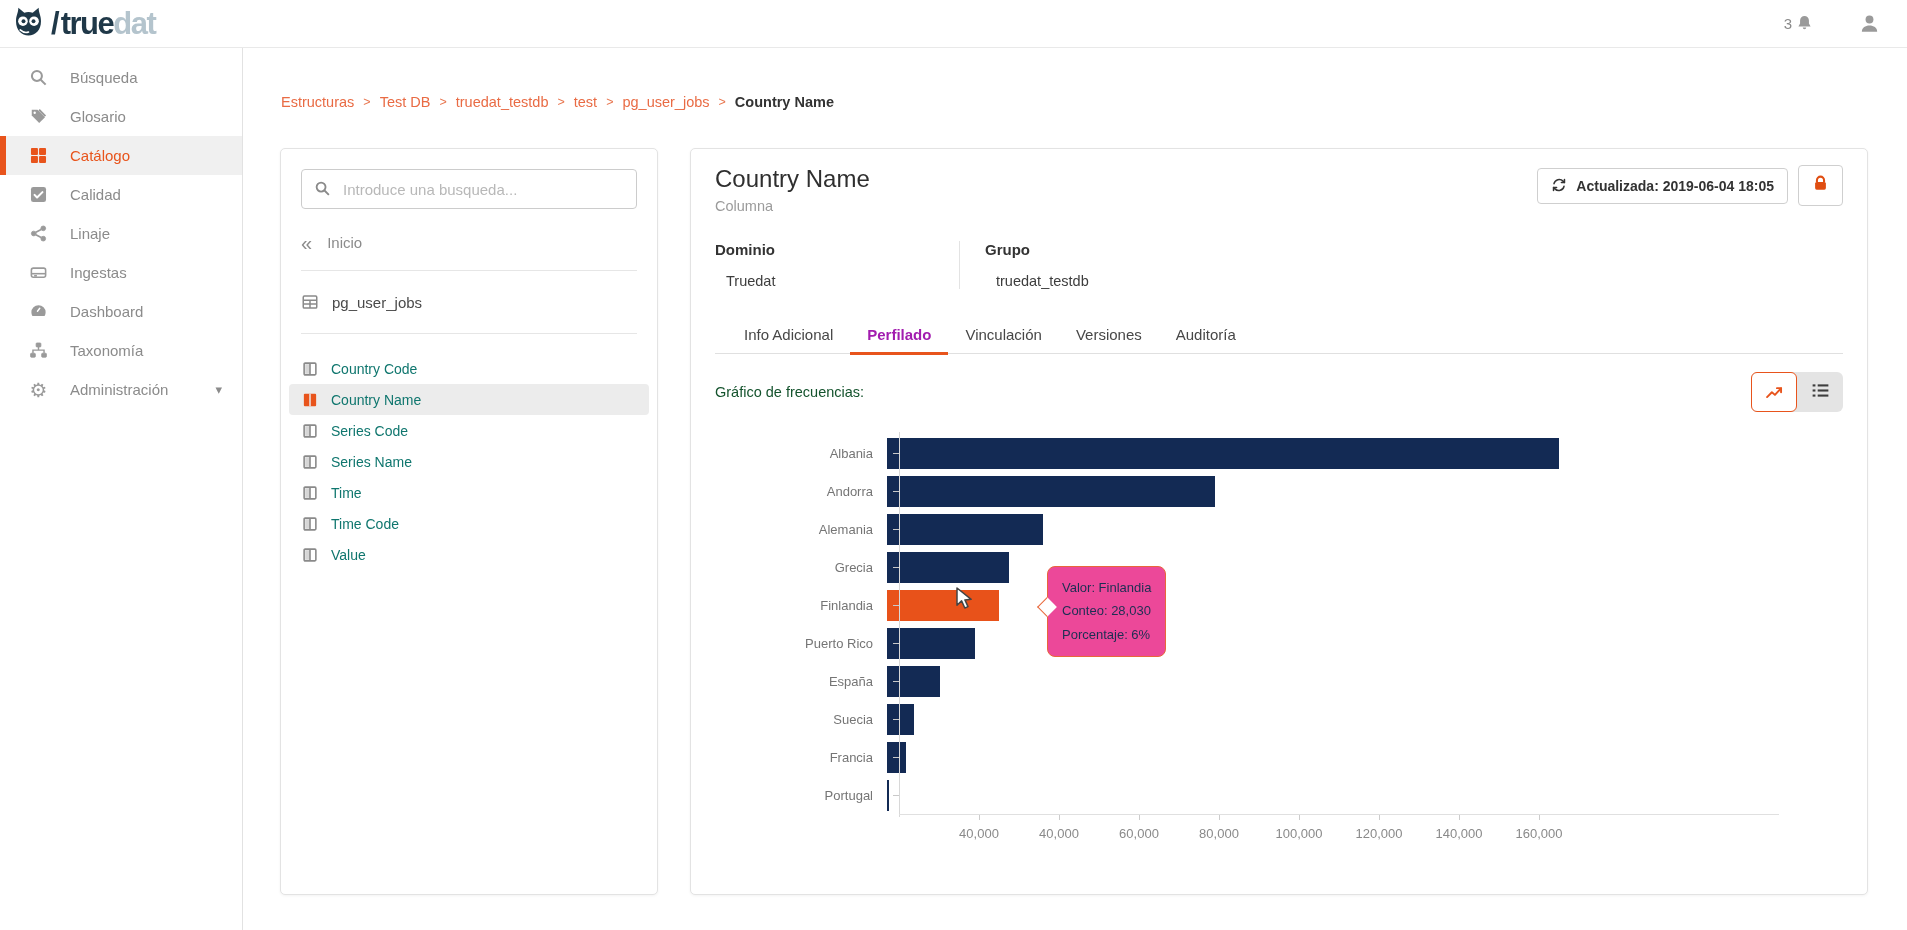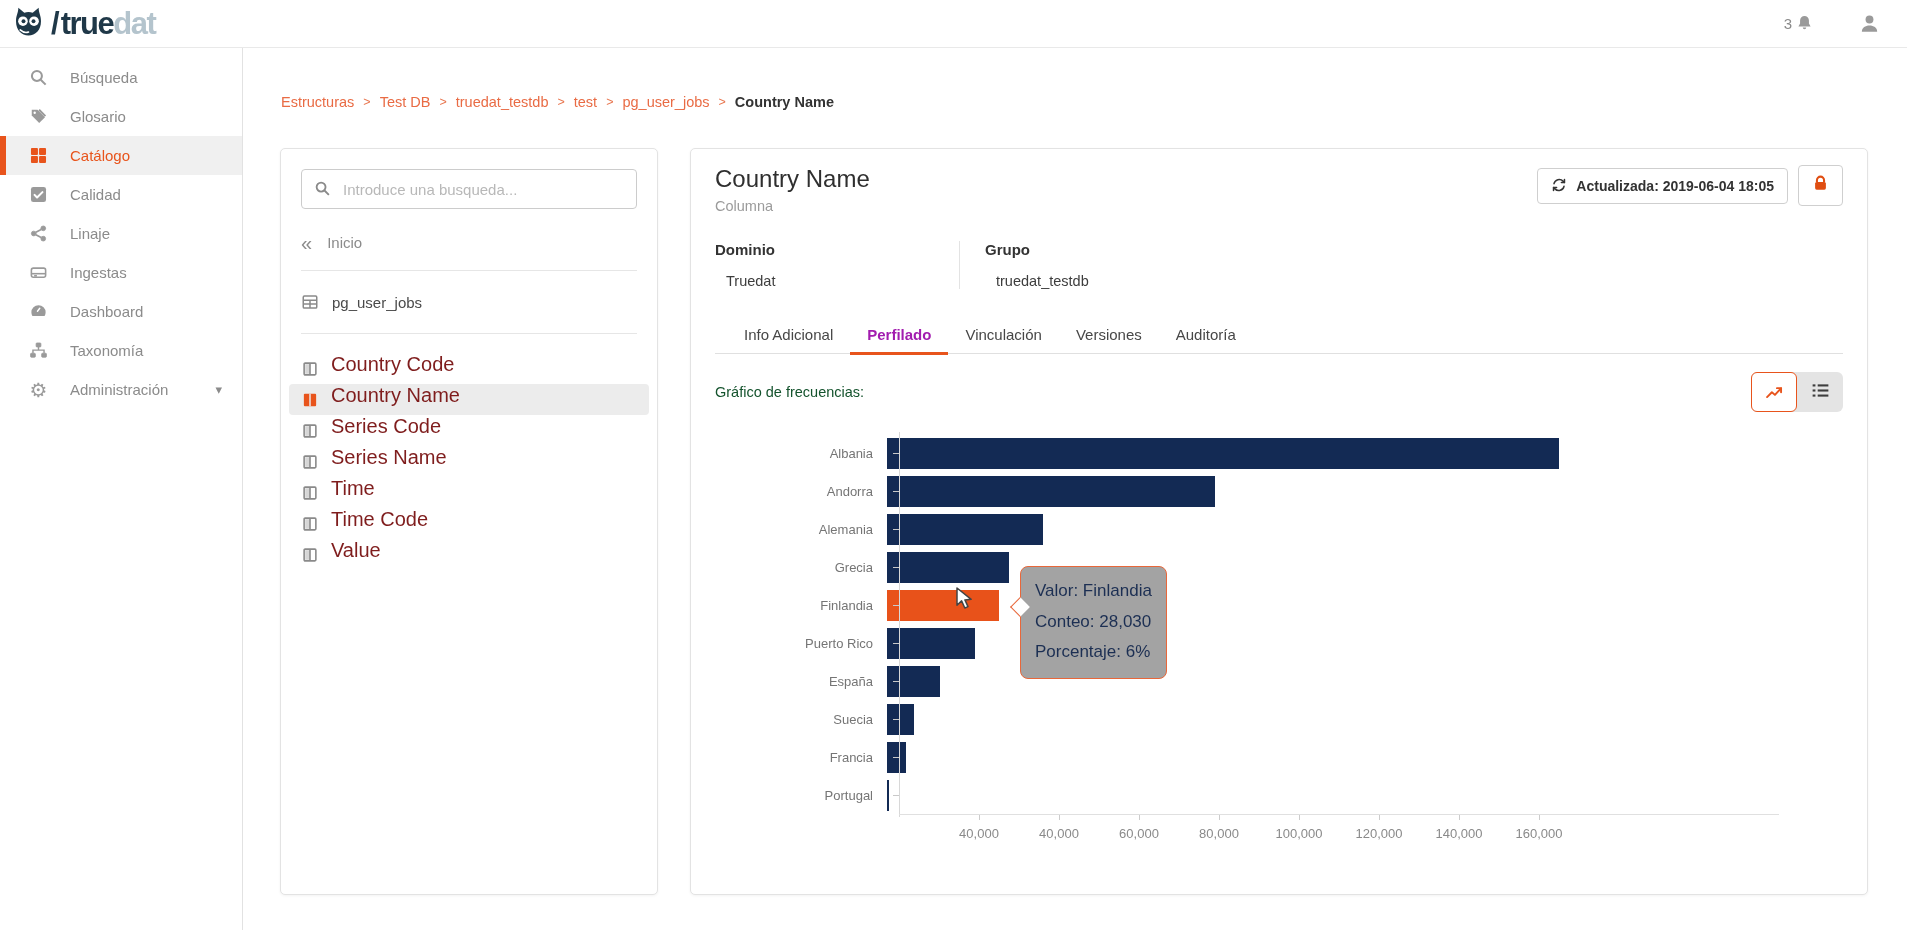--- a/index.html
+++ b/index.html
@@ -57,22 +57,22 @@
   .search-input::placeholder{color:#b8b8b8}
   .back-row{display:flex;align-items:center;gap:15px;color:#8b8b8b;font-size:15px;
             margin:25px 20px 0;cursor:pointer}
   .back-chev{font-size:20px;line-height:.8}
   .divider{border-top:1px solid #e6e6e6;margin:19px 20px}
   .table-row{display:flex;align-items:center;gap:13px;margin:0 20px;color:#4a4a4a;
              font-size:15px;cursor:pointer;height:24px}
   .table-row .t-icon,.col-row .c-icon{color:#8a8a8a;display:flex;align-items:center}
   .table-row .t-icon svg{width:18px;height:18px}
   .column-list{margin:6px 8px 0}
-  .col-row{display:flex;gap:13px;height:31px;padding:0 13px;border-radius:4px;
-           color:#7f1d1d;font-size:20px;cursor:pointer}
+  .col-row{display:flex;align-items:center;gap:13px;height:31px;padding:0 13px;border-radius:4px;
+           color:#0f766e;font-size:14px;cursor:pointer}
   .col-row .c-icon svg{width:16px;height:16px}
   .col-row.active{background:#ececec}
   .col-row.active .c-icon{color:#e8541c}
 
   
   .mp-header{display:flex;justify-content:space-between;align-items:flex-start}
   .mp-title{font-size:24px;color:#2f2f2f}
   .mp-sub{color:#9b9b9b;font-size:14.5px;margin-top:5px}
   .mp-actions{display:flex;gap:10px;align-items:flex-start}
   .btn-updated{display:flex;align-items:center;gap:9px;border:1px solid #cfcfcf;border-radius:4px;
@@ -106,22 +106,22 @@
   .plot{position:relative;margin-top:22px;height:432px}
   .bar-row{display:flex;align-items:center;height:38px;position:relative}
   .bar-label{width:171px;text-align:right;padding-right:13px;font-size:13px;color:#757575;flex:0 0 171px}
   .bar-dash{position:absolute;left:178px;top:19px;width:7px;height:1px;background:#c9c9c9}
   .bar{height:31px;margin-left:1px}
   .axis-y{position:absolute;left:184px;top:-2px;width:1px;height:385px;background:#d8d8d8}
   .axis-x{position:absolute;left:184px;top:380px;width:880px;height:1px;background:#e0e0e0}
   .x-tick{position:absolute;top:381px;width:1px;height:5px;background:#ccc}
   .x-label{position:absolute;top:392px;font-size:13px;color:#8a8a8a;transform:translateX(-50%);white-space:nowrap}
 
-  .tooltip{position:absolute;left:305px;top:132px;background:#a3a3a3;border:1.5px solid #e8673a;
-           border-radius:8px;padding:9px 14px 10px;font-size:17px;color:#1c2f53;line-height:1.8;
+  .tooltip{position:absolute;left:332px;top:132px;background:#ec4899;border:1.5px solid #e8673a;
+           border-radius:8px;padding:9px 14px 10px;font-size:13px;color:#1c2f53;line-height:1.8;
            z-index:5;white-space:nowrap}
   .tooltip::before{content:"";position:absolute;left:-8px;top:33px;width:13px;height:13px;background:#fff;
            border-left:1.5px solid #e8673a;border-bottom:1.5px solid #e8673a;transform:rotate(45deg)}
   .cursor{position:absolute;left:240px;top:153px;z-index:6;pointer-events:none}
 </style>
 </head>
 <body>
 
 <div class="root">
 

